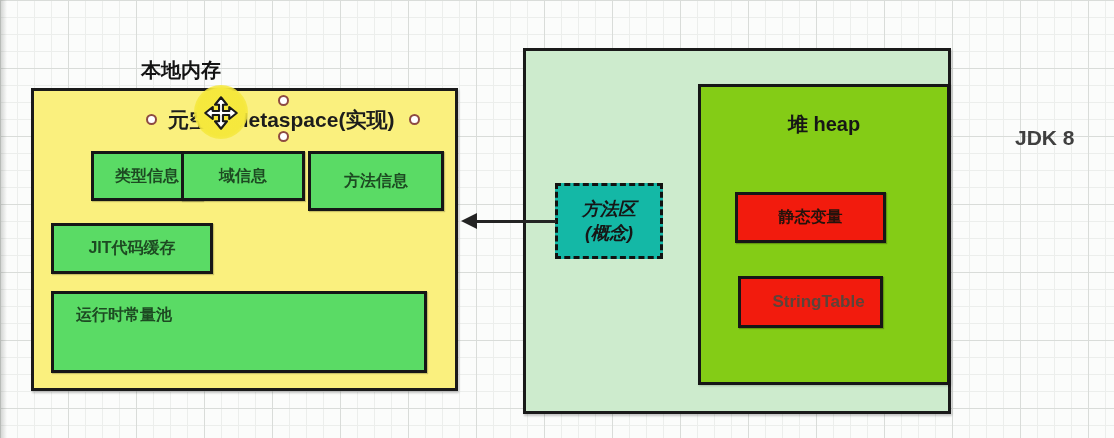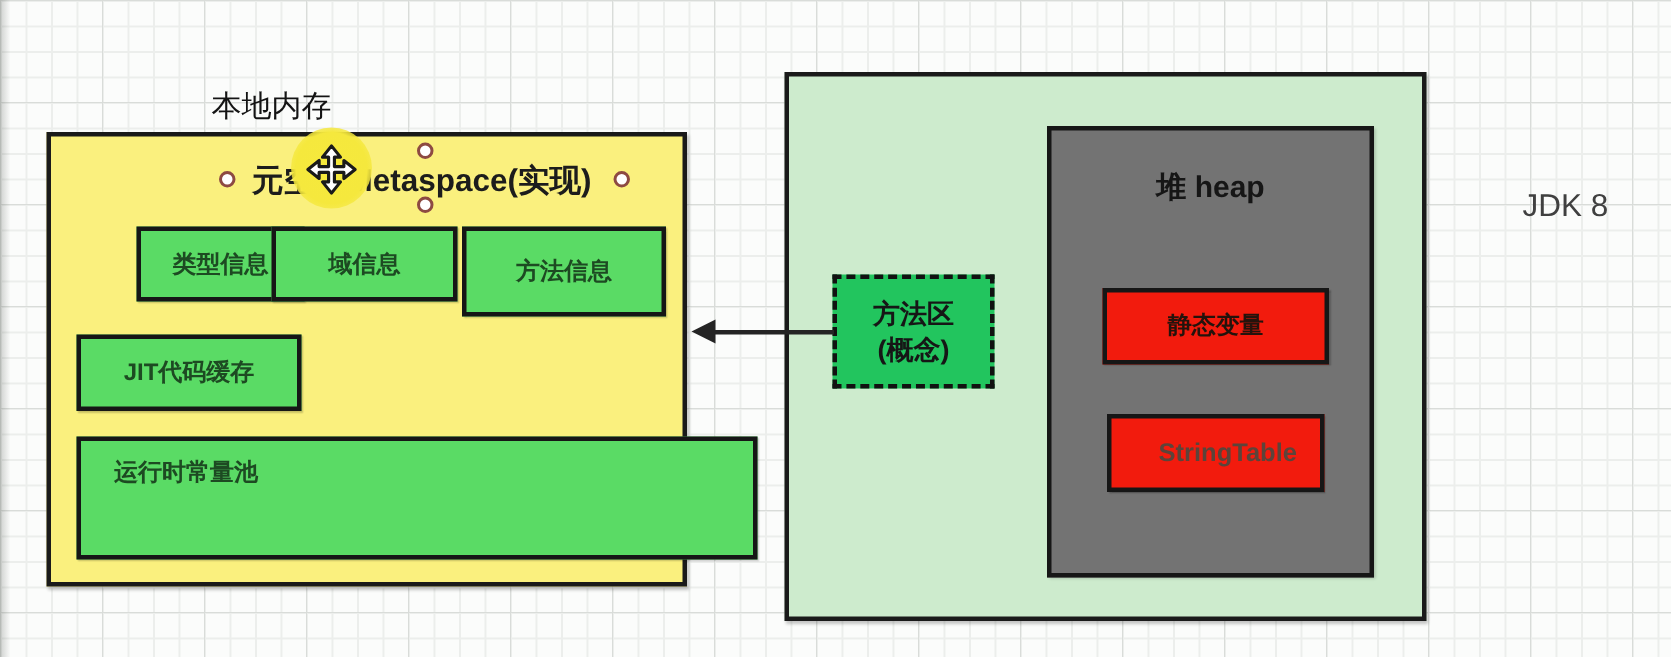--- a/index.html
+++ b/index.html
@@ -15,52 +15,52 @@
       linear-gradient(to bottom, #eceeec 1px, transparent 1px);
     background-size: 68px 68px, 68px 68px, 17px 17px, 17px 17px;
     color:#1f1f1f;
   }
   .abs { position:absolute; }
   .edge-shade { left:0; top:0; width:7px; height:438px;
     background:linear-gradient(to right, rgba(90,95,90,.28), rgba(90,95,90,0)); }
 
   .shape { border:3px solid #1a1a1a; box-shadow:1px 2px 2px rgba(0,0,0,.22); }
 
-  .free-label { font-weight:normal; font-size:20px; color:#141414; white-space:nowrap; }
+  .free-label { font-weight:bold; font-size:20px; color:#141414; white-space:nowrap; }
 
   
   .metaspace { left:31px; top:88px; width:427px; height:303px; background:#faf07e; }
   .metaspace-title { left:134px; top:15px; font-size:21px; font-weight:bold; color:#1c1c1c; white-space:nowrap; }
 
   .green-block { background:#5adb65; border:3px solid #161616; display:flex;
     align-items:center; justify-content:center; font-size:16px; font-weight:bold;
     color:#1d4a22; box-shadow:1px 1px 1px rgba(0,0,0,.2); }
   .blk-type   { left:17px;  top:60px;  width:112px; height:50px;margin-left:40px; }
   .blk-field  { left:147px; top:60px;  width:124px; height:50px; }
   .blk-method { left:274px; top:60px;  width:136px; height:60px; }
-  .blk-jit    { left:17px;  top:132px; width:150px; height:51px; }
-  .blk-pool   { left:17px;  top:200px; width:454px; height:82px;
+  .blk-jit    { left:17px;  top:132px; width:162px; height:51px; }
+  .blk-pool   { left:17px;  top:200px; width:376px; height:82px;
     justify-content:flex-start; align-items:flex-start; padding:11px 10px 0 22px; }
 
   
   .heap-outer { left:523px; top:48px; width:428px; height:366px; background:#cdebcd; }
-  .heap-inner { left:172px; top:33px; width:218px; height:301px; background:#737373;
+  .heap-inner { left:172px; top:33px; width:252px; height:301px; background:#84cc16;
     border:3px solid #161616; box-shadow:1px 1px 2px rgba(0,0,0,.2); }
   .heap-title { top:24px; left:0; width:100%; text-align:center; font-size:20px;
     font-weight:bold; color:#161616; }
   .red-block { background:#f21b0d; border:3px solid #161616; display:flex;
     align-items:center; justify-content:center; font-weight:bold;
     box-shadow:1px 1px 1px rgba(0,0,0,.25); }
   .blk-static { left:34px; top:105px; width:151px; height:51px; font-size:16px; color:#24130c; }
   .blk-string { left:37px; top:189px; width:145px; height:52px; font-size:17px; color:#5c443a;padding-left:16px; }
 
   
-  .method-area { left:555px; top:183px; width:108px; height:76px; background:#22c55e;
+  .method-area { left:555px; top:183px; width:108px; height:76px; background:#14b8a6;
     border:3px dashed #111; display:flex; flex-direction:column; align-items:center;
-    justify-content:center; font-size:18px; font-weight:bold; line-height:24px; color:#161616; }
+    justify-content:center; font-size:18px; font-weight:bold; line-height:24px; color:#161616;font-style:italic; }
 
   
   .arrow-line { left:475px; top:220px; width:81px; height:3px; background:#242424; }
   .arrow-head { left:461px; top:213px; width:0; height:0;
     border-top:8px solid transparent; border-bottom:8px solid transparent;
     border-right:16px solid #242424; }
 
   
   .handle { width:11px; height:11px; border-radius:50%; background:#fff;
     border:2.5px solid #8d4a42; }

